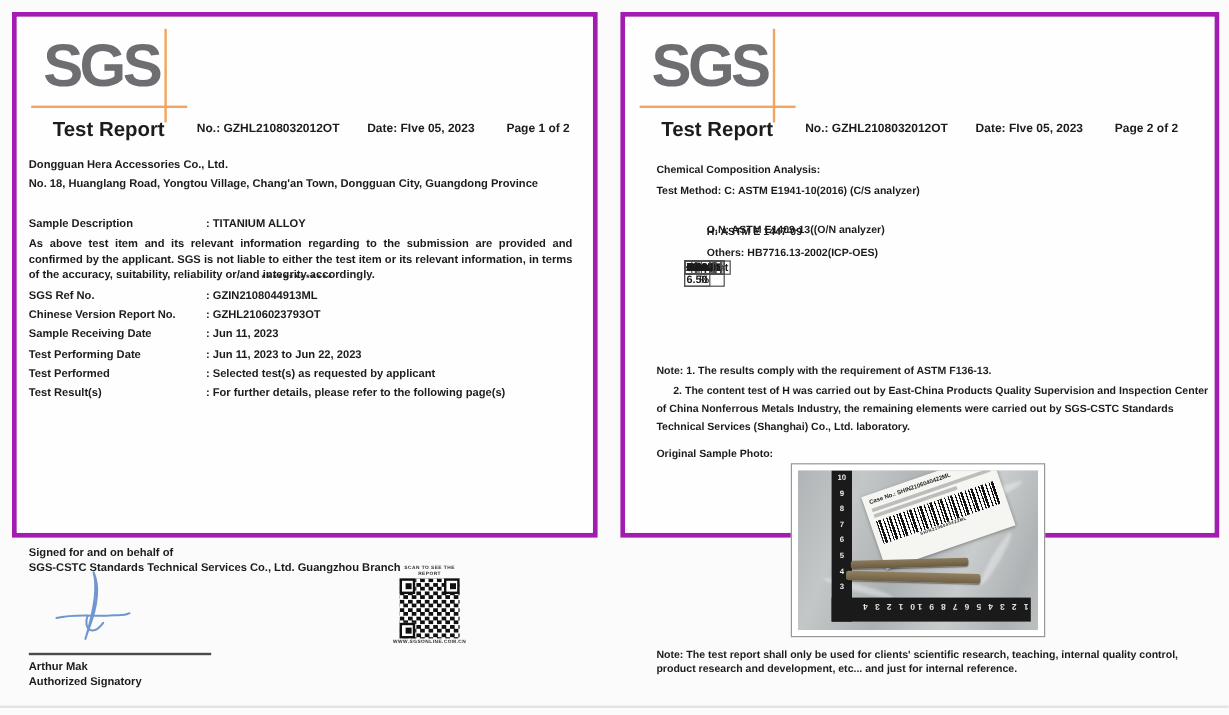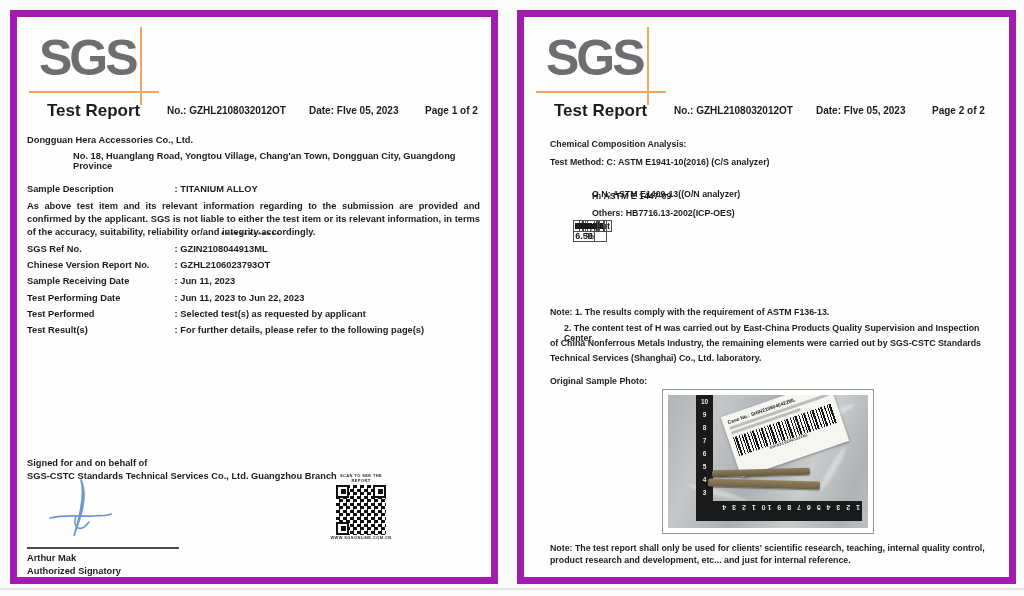--- a/index.html
+++ b/index.html
@@ -1,42 +1,42 @@
 <!DOCTYPE html>
 <html><head>
 <meta charset="utf-8">
 <style>
   * { margin:0; padding:0; box-sizing:border-box; }
   html,body { width:1024px; height:596px; }
   body { background:#fbfbfb; font-family:"Liberation Sans", sans-serif; color:#1c1c1c; overflow:hidden; }
   .stage { position:relative; width:1024px; height:596px; }
   .floor-line { position:absolute; left:0; top:588px; width:1024px; height:2px; background:#e2e5e7; }
 
-  .doc { position:absolute; top:10px; height:574px; background:#fff; border:7px solid #a21caf; }
+  .doc { position:absolute; top:10px; height:438px; background:#fff; border:4px solid #a21caf; }
   .doc-left  { left:10px;  width:488px; }
   .doc-right { left:517px; width:499px; }
   .page { position:relative; width:100%; height:100%; font-size:9.3px; font-weight:600; background:#fefefe; }
   .page-2 { font-size:8.8px; }
   .page * { position:absolute; }
 
   
   .logo { left:22px; top:16px; width:140px; height:78px; }
   .logo .sgs { position:static; font-size:50px; font-weight:700; color:#6e6e72; letter-spacing:-3px; line-height:1; display:inline-block; }
   .logo .h-line { left:-10px; top:58px; width:130px; height:2px; background:#f2a55e; }
   .logo .v-line { left:101px; top:-6px; width:2px; height:78px; background:#f2a55e; }
 
   
   .hdr-title { left:30px;  top:84px; font-size:17px; font-weight:700; }
   .hdr-no    { left:150px; top:88px; font-size:10px; font-weight:700; }
   .hdr-date  { left:292px; top:88px; font-size:10px; font-weight:700; }
   .hdr-page  { left:408px; top:88px; font-size:10px; font-weight:700; }
 
   
   .company { left:10px; top:118px; font-weight:700; }
-  .address { left:10px; top:134px; font-weight:700;margin-left:46px; }
+  .address { left:10px; top:134px; font-weight:700; }
   .sample-row { left:10px; top:167px; width:452px; }
   .sample-row .lbl { position:static; display:inline-block; width:145px; }
   .sample-row .val { position:static; }
   .disclaimer { left:10px; top:183px; width:453px; text-align:justify; line-height:1.38; font-weight:600; }
   .dots-row { left:0; top:213px; width:468px; text-align:center; font-size:8px; letter-spacing:1.5px; font-weight:700; }
   .fields { left:10px; top:227px; width:455px; }
   .fields .frow { position:static; display:block; height:16.2px; }
   .fields .lbl { position:static; display:inline-block; width:145px; vertical-align:top; }
   .fields .val { position:static; }
   .signed-block { left:10px; top:440px; line-height:1.4; }

